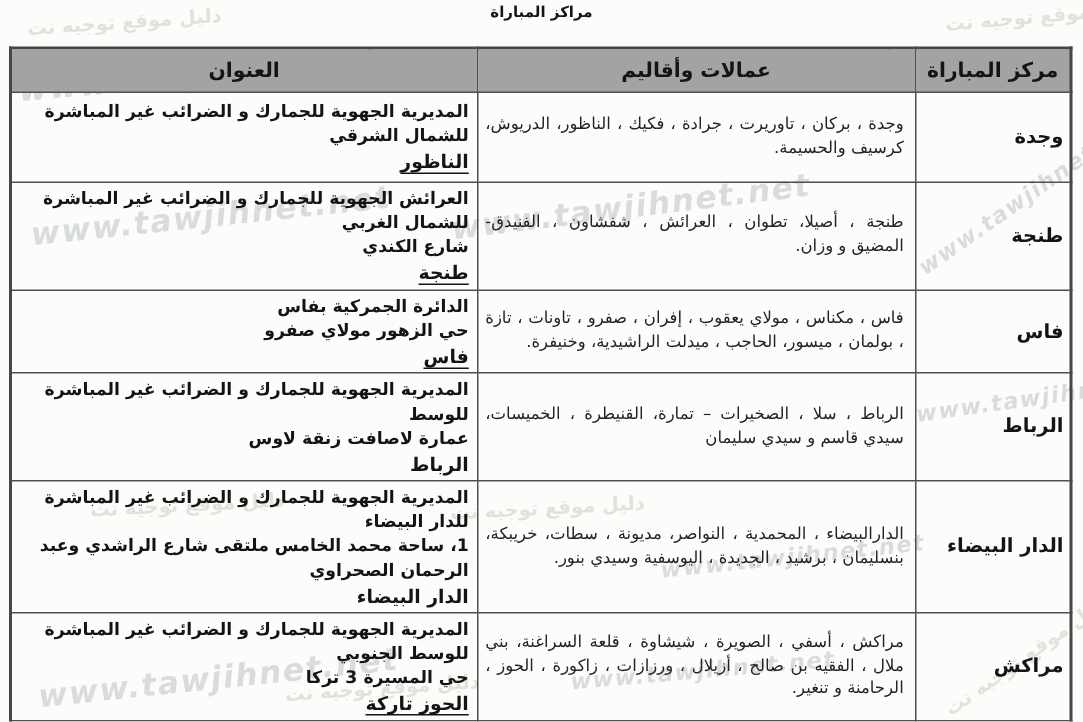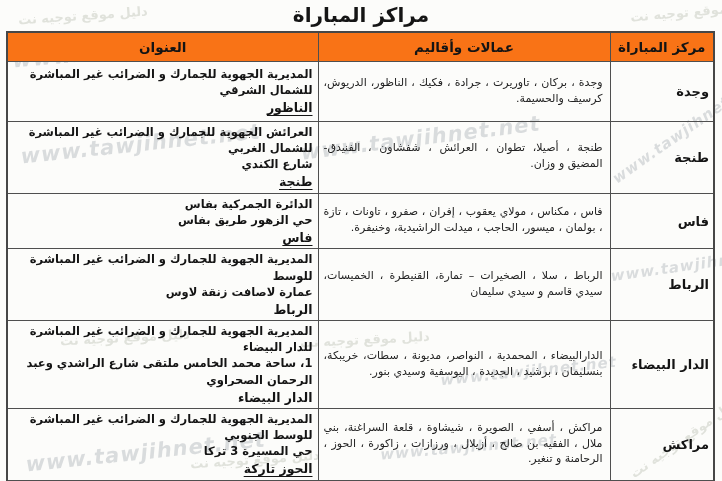--- a/index.html
+++ b/index.html
@@ -4,35 +4,35 @@
 <style>
   html,body{margin:0;padding:0;}
   body{
     width:722px;height:481px;position:relative;overflow:hidden;
     background:#fcfcfa;
     font-family:"DejaVu Sans", sans-serif;
     direction:rtl;color:#1b1b1b;
   }
   .page-title{
     position:absolute;top:3px;left:0;right:0;
-    text-align:center;font-weight:bold;font-size:20px;color:#151515;
+    text-align:center;font-weight:bold;font-size:10px;color:#151515;
   }
   
   table.doc-table{
     position:absolute;top:31px;right:7px;width:707px;
     border-collapse:collapse;table-layout:fixed;
     background:transparent;
   }
   .doc-table td,.doc-table th{
     border:1px solid #4f4f4f;vertical-align:middle;overflow:hidden;
   }
   .doc-table{border:2px solid #474747;}
   th.hdr{
     height:26px;font-size:13.5px;font-weight:bold;
-    background:#f97316;color:#141414;
+    background:#a3a3a3;color:#141414;
   }
   td.cell-center{
     font-weight:bold;font-size:13px;color:#141414;
     padding:0 4px;
   }
   td.cell-prov{
     font-size:11px;line-height:1.45;color:#232323;
     padding:3px 7px 5px 5px;text-align:justify;
   }
   td.cell-addr{
@@ -105,21 +105,21 @@
       <span class="addr-line">شارع الكندي</span>
       <span class="addr-city u">طنجة</span>
     </td>
   </tr>
 
   <tr style="height:54px;">
     <td class="cell-center">فاس</td>
     <td class="cell-prov">فاس ، مكناس ، مولاي يعقوب ، إفران ، صفرو ، تاونات ، تازة ، بولمان ، ميسور، الحاجب ، ميدلت الراشيدية، وخنيفرة.</td>
     <td class="cell-addr">
       <span class="addr-line">الدائرة الجمركية بفاس</span>
-      <span class="addr-line">حي الزهور طريق بفاس</span>
+      <span class="addr-line">حي الزهور مولاي صفرو</span>
       <span class="addr-city u">فاس</span>
     </td>
   </tr>
 
   <tr style="height:55px;">
     <td class="cell-center">الرباط</td>
     <td class="cell-prov">الرباط ، سلا ، الصخيرات – تمارة، القنيطرة ، الخميسات، سيدي قاسم و سيدي سليمان</td>
     <td class="cell-addr">
       <span class="addr-line">المديرية الجهوية للجمارك و الضرائب غير المباشرة للوسط</span>
       <span class="addr-line">عمارة لاصافت زنقة لاوس</span>

